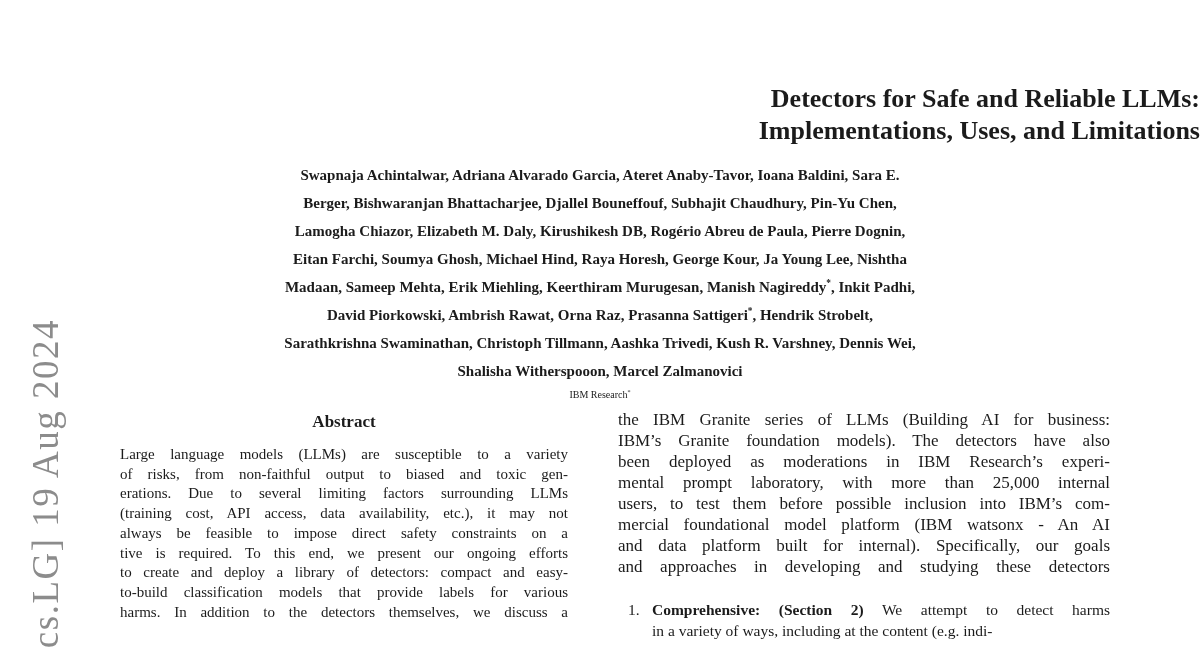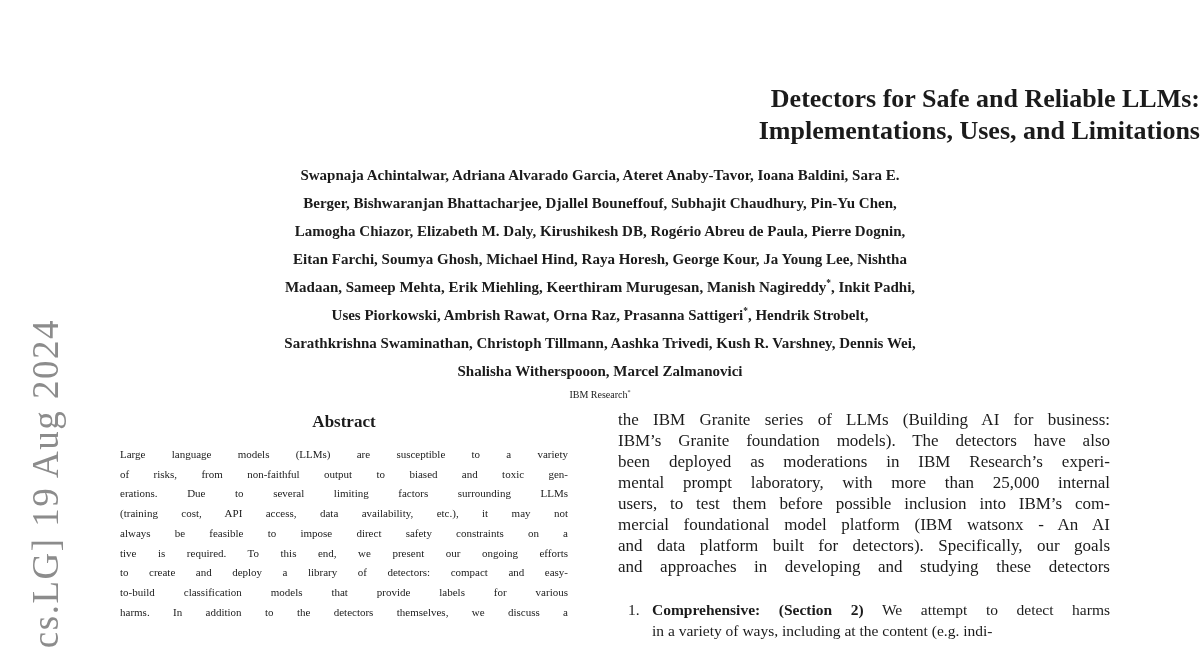--- a/index.html
+++ b/index.html
@@ -60,21 +60,21 @@
     left: 120px; top: 412px; width: 448px;
     overflow: hidden;
   }
   .abstract-heading {
     text-align: center;
     font-size: 17px; font-weight: bold;
     line-height: 20px;
     margin-bottom: 13px;
   }
   .abs-line {
-    font-size: 11px; line-height: 19.7px;
+    font-size: 15px; line-height: 19.7px;
     text-align: justify;
     text-align-last: justify;
     white-space: nowrap;
   }
 
   .right-col {
     position: absolute;
     left: 618px; top: 409px; width: 492px;
     overflow: hidden;
   }
@@ -113,21 +113,21 @@
   <div class="title-line">Detectors for Safe and Reliable LLMs:</div>
   <div class="title-line">Implementations, Uses, and Limitations</div>
 </div>
 
 <div class="authors-block">
   <div class="author-line"><span>Swapnaja Achintalwar, Adriana Alvarado Garcia, Ateret Anaby-Tavor, Ioana Baldini, Sara E.</span><span class="sup"></span><span></span></div>
   <div class="author-line"><span>Berger, Bishwaranjan Bhattacharjee, Djallel Bouneffouf, Subhajit Chaudhury, Pin-Yu Chen,</span><span class="sup"></span><span></span></div>
   <div class="author-line"><span>Lamogha Chiazor, Elizabeth M. Daly, Kirushikesh DB, Rogério Abreu de Paula, Pierre Dognin,</span><span class="sup"></span><span></span></div>
   <div class="author-line"><span>Eitan Farchi, Soumya Ghosh, Michael Hind, Raya Horesh, George Kour, Ja Young Lee, Nishtha</span><span class="sup"></span><span></span></div>
   <div class="author-line"><span>Madaan, Sameep Mehta, Erik Miehling, Keerthiram Murugesan, Manish Nagireddy</span><span class="sup">*</span><span>, Inkit Padhi,</span></div>
-  <div class="author-line"><span>Uses Piorkowski, Ambrish Rawat, Orna Raz, Prasanna Sattigeri</span><span class="sup">*</span><span>, Hendrik Strobelt,</span></div>
+  <div class="author-line"><span>David Piorkowski, Ambrish Rawat, Orna Raz, Prasanna Sattigeri</span><span class="sup">*</span><span>, Hendrik Strobelt,</span></div>
   <div class="author-line"><span>Sarathkrishna Swaminathan, Christoph Tillmann, Aashka Trivedi, Kush R. Varshney, Dennis Wei,</span><span class="sup"></span><span></span></div>
   <div class="author-line"><span>Shalisha Witherspooon, Marcel Zalmanovici</span><span class="sup"></span><span></span></div>
 </div>
 
 <div class="affiliation"><span>IBM Research</span><span class="sup">*</span></div>
 
 <div class="abstract-col">
   <div class="abstract-heading">Abstract</div>
   <div class="abs-line">Large language models (LLMs) are susceptible to a variety</div>
   <div class="abs-line">of risks, from non-faithful output to biased and toxic gen-</div>
@@ -140,21 +140,21 @@
   <div class="abs-line">harms. In addition to the detectors themselves, we discuss a</div>
 </div>
 
 <div class="right-col">
   <div class="r-line">the IBM Granite series of LLMs (Building AI for business:</div>
   <div class="r-line">IBM’s Granite foundation models). The detectors have also</div>
   <div class="r-line">been deployed as moderations in IBM Research’s experi-</div>
   <div class="r-line">mental prompt laboratory, with more than 25,000 internal</div>
   <div class="r-line">users, to test them before possible inclusion into IBM’s com-</div>
   <div class="r-line">mercial foundational model platform (IBM watsonx - An AI</div>
-  <div class="r-line">and data platform built for detectors). Specifically, our goals</div>
+  <div class="r-line">and data platform built for internal). Specifically, our goals</div>
   <div class="r-line">and approaches in developing and studying these detectors</div>
 
   <div class="list-item">
     <span class="item-num">1.</span>
     <div class="item-line1"><span class="item-lead">Comprehensive: (Section 2)</span><span> We attempt to detect harms</span></div>
     <div class="item-line2">in a variety of ways, including at the content (e.g. indi-</div>
   </div>
 </div>
 
 </body></html>

